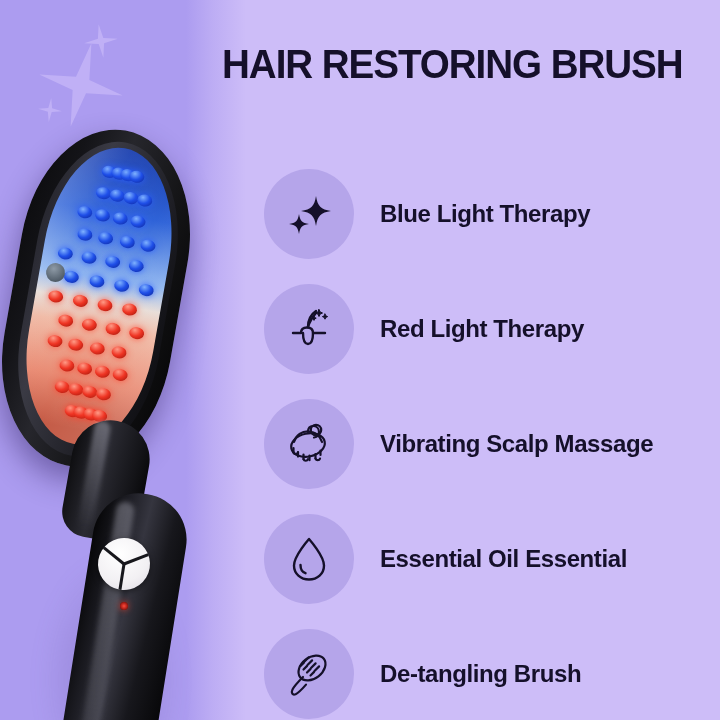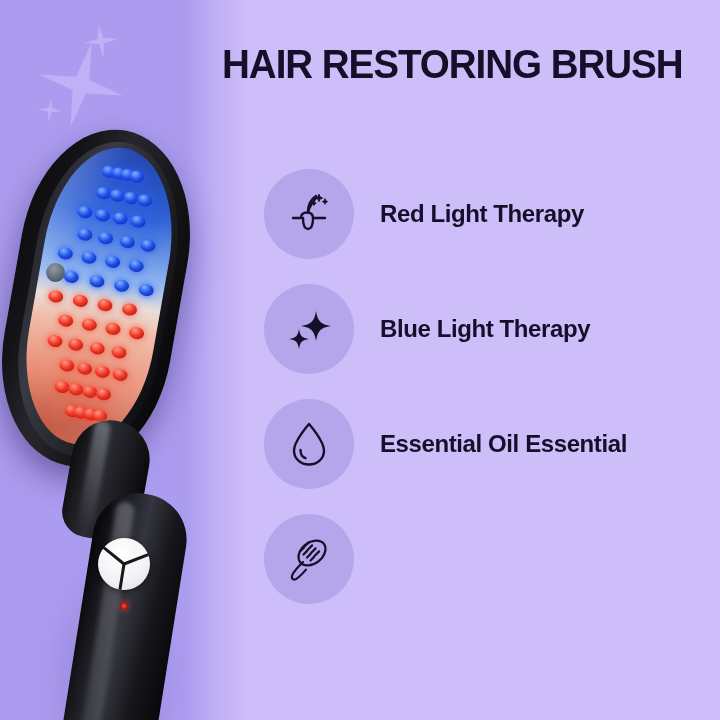--- a/index.html
+++ b/index.html
@@ -216,59 +216,73 @@
   </div>
 
   <div class="header">
     <div class="title">HAIR RESTORING BRUSH</div>
   </div>
 
   <div class="features">
 
     <div class="feature-row">
       <div class="icon-circle">
+        <svg width="52" height="52" viewBox="0 0 52 52" fill="#15102a">
+          <path d="M33 8 C34.6 18.2 37.8 21.4 48 23 C37.8 24.6 34.6 27.8 33 38 C31.4 27.8 28.2 24.6 18 23 C28.2 21.4 31.4 18.2 33 8 Z"></path>
+          <path d="M16 26 C17.1 32.9 19.1 34.9 26 36 C19.1 37.1 17.1 39.1 16 46 C14.9 39.1 12.9 37.1 6 36 C12.9 34.9 14.9 32.9 16 26 Z"></path>
+        </svg>
+      </div>
+      <div class="feature-label">Blue Light Therapy</div>
+    </div>
+
+    <div class="feature-row">
+      <div class="icon-circle">
         <svg width="52" height="52" viewBox="0 0 52 52" fill="none" stroke="#15102a" stroke-width="2.4" stroke-linecap="round" stroke-linejoin="round">
           <path d="M10 30 H18 C18 26 21 24.5 24 24.5 C27 24.5 30 26 30 30 H42"></path>
           <path d="M20 30 C20 36 21.5 41 25 41 C28.5 41 30 36 30 30"></path>
           <path d="M25 24 C25 18 27 12 33 8"></path>
           <path d="M25 24 C26.5 19 29.5 14 33 10"></path>
           <path d="M36 6.5 l1.1 2.4 2.4 1.1 -2.4 1.1 -1.1 2.4 -1.1 -2.4 -2.4 -1.1 2.4 -1.1 z" fill="#15102a" stroke-width="1"></path>
           <path d="M42 11 l.8 1.8 1.8 .8 -1.8 .8 -.8 1.8 -.8 -1.8 -1.8 -.8 1.8 -.8 z" fill="#15102a" stroke-width="1"></path>
           <path d="M31 13 l.7 1.5 1.5 .7 -1.5 .7 -.7 1.5 -.7 -1.5 -1.5 -.7 1.5 -.7 z" fill="#15102a" stroke-width="1"></path>
         </svg>
       </div>
       <div class="feature-label">Red Light Therapy</div>
     </div>
 
     <div class="feature-row">
       <div class="icon-circle">
-        <svg width="52" height="52" viewBox="0 0 52 52" fill="#15102a">
-          <path d="M33 8 C34.6 18.2 37.8 21.4 48 23 C37.8 24.6 34.6 27.8 33 38 C31.4 27.8 28.2 24.6 18 23 C28.2 21.4 31.4 18.2 33 8 Z"></path>
-          <path d="M16 26 C17.1 32.9 19.1 34.9 26 36 C19.1 37.1 17.1 39.1 16 46 C14.9 39.1 12.9 37.1 6 36 C12.9 34.9 14.9 32.9 16 26 Z"></path>
-        </svg>
-      </div>
-      <div class="feature-label">Blue Light Therapy</div>
-    </div>
-
+        <svg width="54" height="54" viewBox="0 0 54 54" fill="none" stroke="#15102a" stroke-width="2.2" stroke-linecap="round" stroke-linejoin="round">
+          <ellipse cx="26" cy="28" rx="17" ry="11.5" transform="rotate(-12 26 28)"></ellipse>
+          <path d="M12 25 C14 18 20 14 27 14.5 C33 15 38 19 40 25"></path>
+          <path d="M26 15 C26 11 28 9 31 9 C34.5 9 37 11.5 37 15 C37 18 35 20 32 20.5"></path>
+          <circle cx="34" cy="13" r="5.2"></circle>
+          <path d="M11.5 31 v4.5 M16 35 v4.6 M21.5 37.5 v4.7 M27.5 38.5 v4.7 M33.5 37 v4.6 M38.5 33.5 v4.4"></path>
+          <path d="M11.5 35.5 a2.4 2.4 0 0 0 4.5 0 M21.5 42.2 a2.4 2.4 0 0 0 4.5 0 M33.5 41.6 a2.4 2.4 0 0 0 4.5 0"></path>
+        </svg>
+      </div>
+      <div class="feature-label">Vibrating Scalp Massage</div>
+    </div>
 
     <div class="feature-row">
       <div class="icon-circle">
         <svg width="50" height="50" viewBox="0 0 50 50" fill="none" stroke="#15102a" stroke-width="2.4" stroke-linecap="round" stroke-linejoin="round">
           <path d="M25 5 C25 5 40 22 40 31.5 C40 39.8 33.3 45.5 25 45.5 C16.7 45.5 10 39.8 10 31.5 C10 22 25 5 25 5 Z"></path>
           <path d="M16.5 31 C16.5 35.5 18.4 38.2 21.5 39.2"></path>
         </svg>
       </div>
       <div class="feature-label">Essential Oil Essential</div>
     </div>
 
     <div class="feature-row">
       <div class="icon-circle">
         <svg width="52" height="52" viewBox="0 0 52 52" fill="none" stroke="#15102a" stroke-width="2.2" stroke-linecap="round" stroke-linejoin="round">
           <ellipse cx="29" cy="20" rx="15" ry="10.5" transform="rotate(-38 29 20)"></ellipse>
           <path d="M20 29 C15 34 11 38.5 9.5 41.5 C7.8 45 9.6 47.4 12.6 46.2 C15.4 45 19 41.2 23 36.6"></path>
           <path d="M21 14 l4.5 -4.6 M24.5 17 l4.6 -4.6 M28 20 l4.6 -4.6 M31.5 23 l4.6 -4.6
                    M17.5 18 l3.4 -3.4 M20.5 21.5 l3.6 -3.6 M24 24.5 l3.6 -3.6 M27.5 27.5 l3.6 -3.6"></path>
         </svg>
       </div>
+      <div class="feature-label">De-tangling Brush</div>
     </div>
 
   </div>
 </div>
 
 </body></html>

